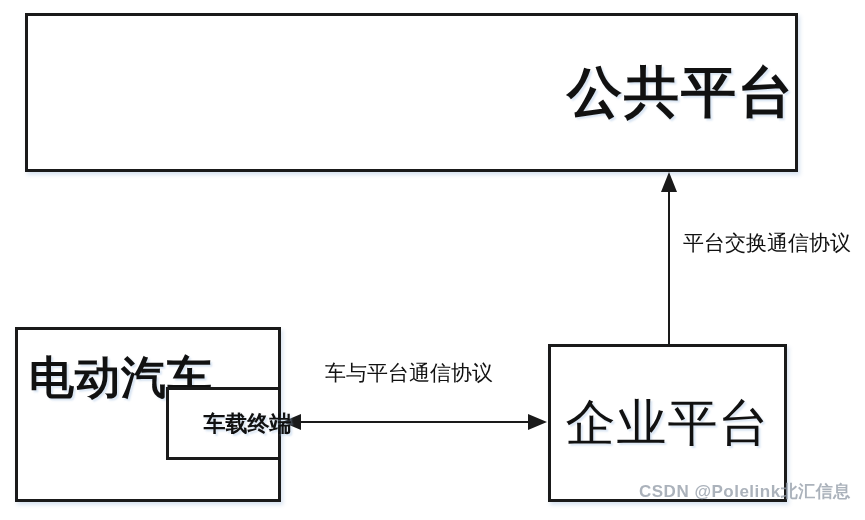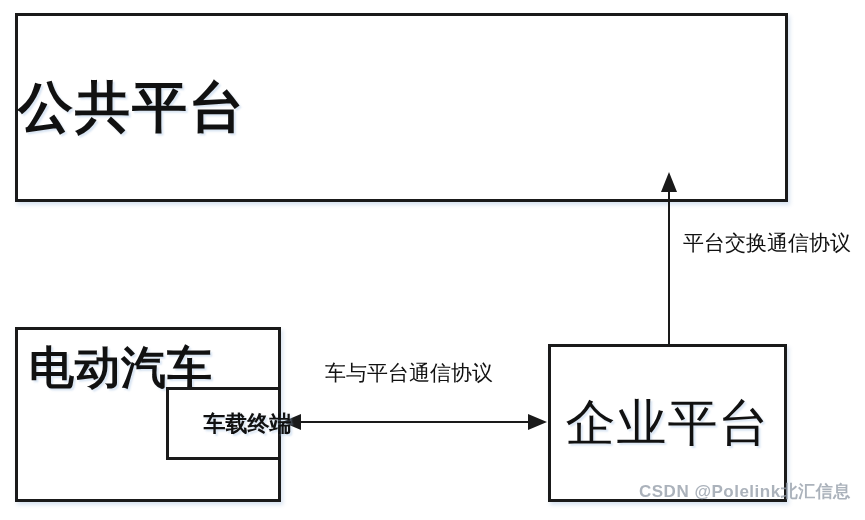--- a/index.html
+++ b/index.html
@@ -22,44 +22,44 @@
     box-sizing: border-box;
     box-shadow: 2px 3px 4px rgba(170, 195, 225, 0.45);
   }
   .box-label {
     color: #111111;
     text-shadow: 2px 2px 2px rgba(160, 190, 225, 0.4);
     white-space: nowrap;
   }
   
   .box-public {
-    left: 15px;
+    left: 25px;
     top: 13px;
     width: 773px;
-    height: 189px;
+    height: 159px;
     display: flex;
     align-items: center;
-    justify-content: flex-start;
+    justify-content: flex-end;
   }
   .box-public .box-label {
     font-size: 55px;
     font-weight: 600;
     letter-spacing: 2px;
   }
   
   .box-ev {
     left: 15px;
     top: 327px;
     width: 266px;
     height: 175px;
   }
   .box-ev .box-label {
     position: absolute;
     left: 11px;
-    top: 8px;
+    top: 18px;
     font-size: 45px;
     font-weight: 600;
     letter-spacing: 1px;
   }
   
   .box-terminal {
     left: 166px;
     top: 387px;
     width: 115px;
     height: 73px;

